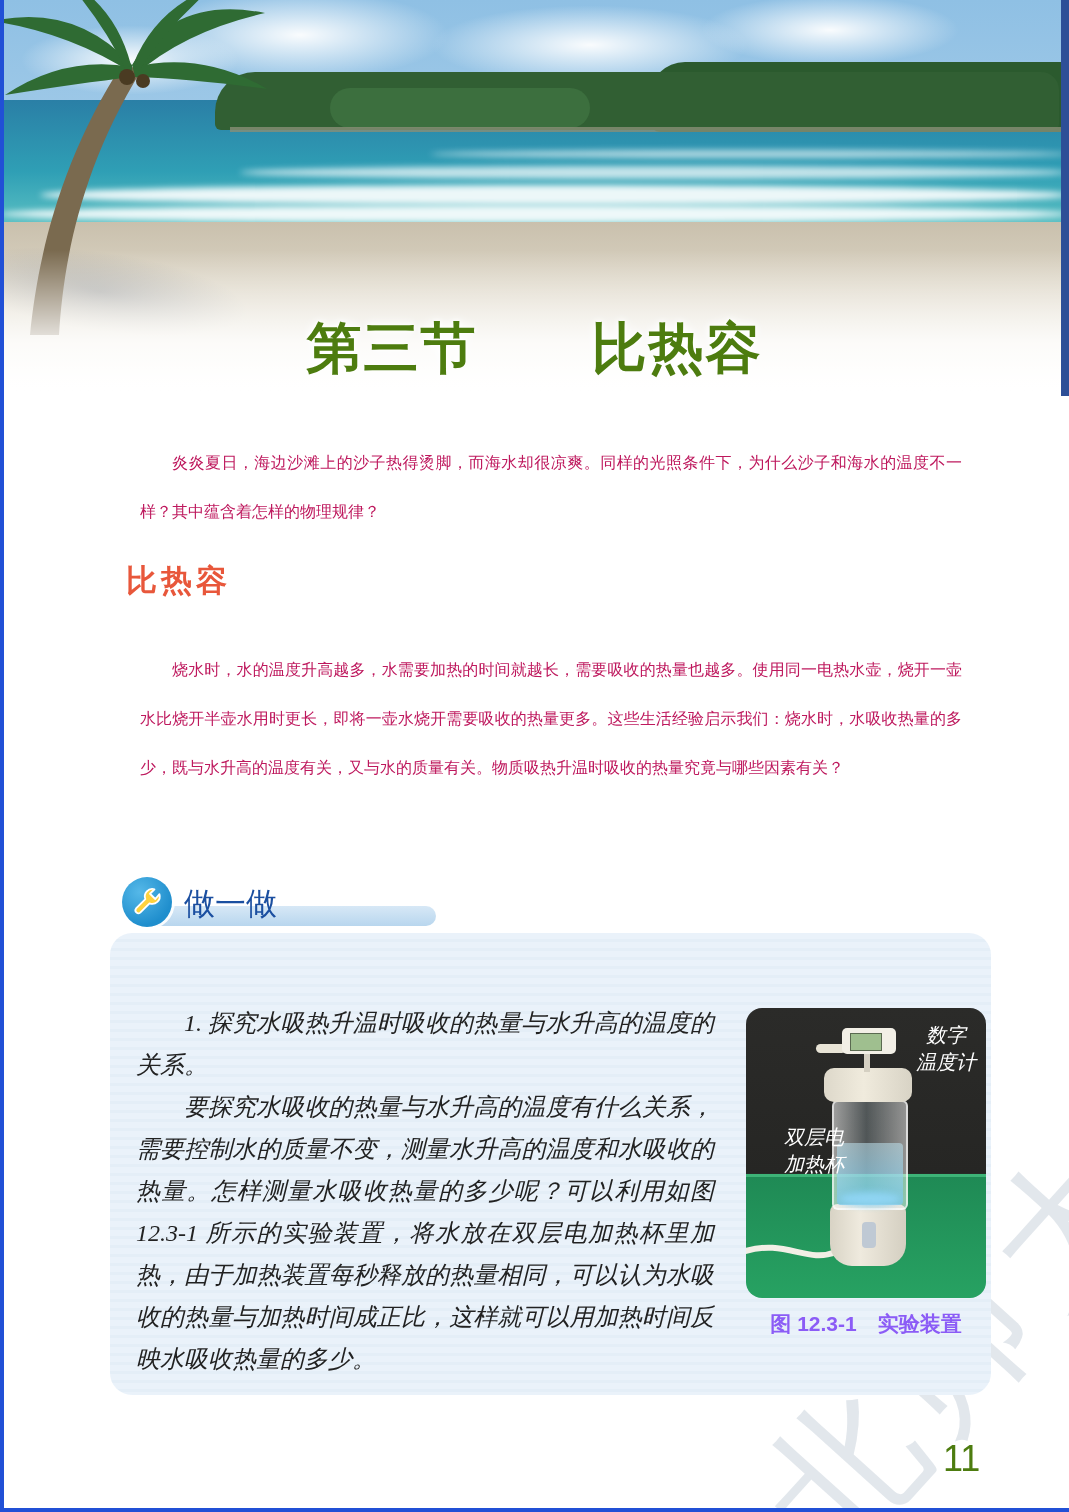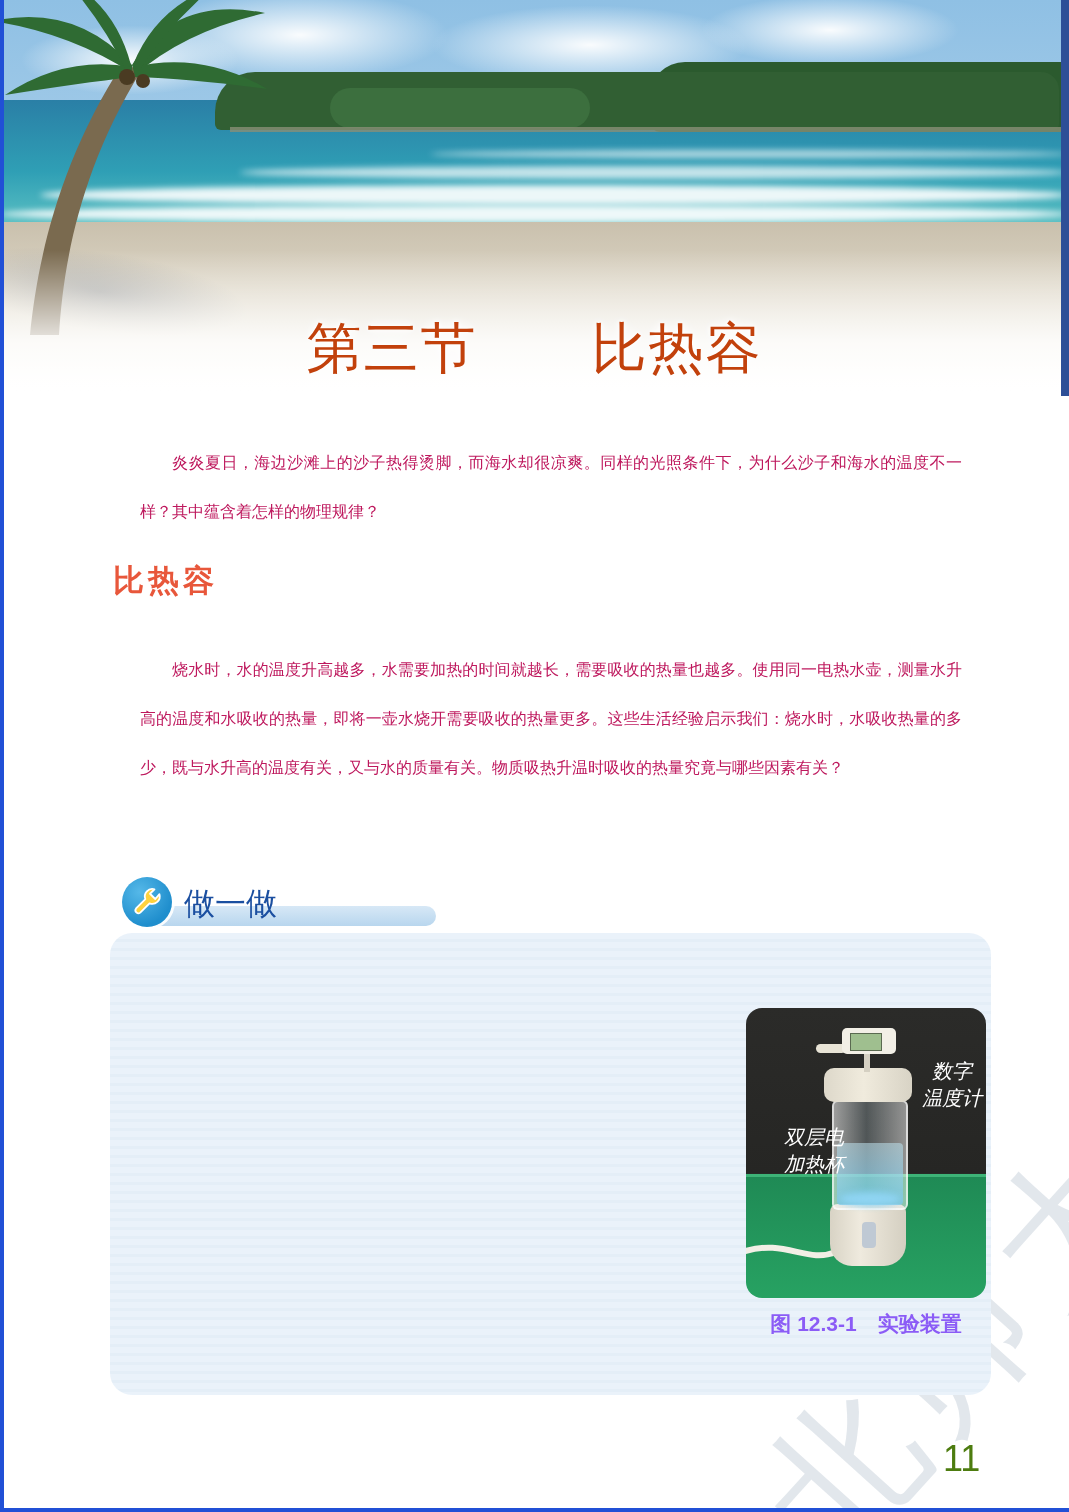--- a/index.html
+++ b/index.html
@@ -39,32 +39,32 @@
           background:radial-gradient(ellipse at 40% 50%, rgba(110,118,130,.45) 0%, rgba(110,118,130,0) 70%);
           transform:rotate(8deg); }
   .palm { position:absolute; left:-25px; top:-15px; width:330px; height:350px; z-index:3; }
   .hero-edge { position:absolute; right:0; top:0; width:8px; height:396px; background:#2d4f97; z-index:6; }
   .hero-fade { position:absolute; left:0; right:0; top:250px; height:150px; z-index:5;
           background:linear-gradient(180deg, rgba(255,255,255,0) 0%, rgba(255,255,255,.85) 62%, #ffffff 95%); }
 
   
   .section-title {
     position:absolute; left:0; top:312px; width:100%; text-align:center; z-index:8;
-    font-family:"Liberation Sans","DejaVu Sans",sans-serif; font-weight:normal;
-    font-size:55px; color:#c2410c; letter-spacing:2px;
+    font-family:"Liberation Sans","DejaVu Sans",sans-serif; font-weight:bold;
+    font-size:55px; color:#4d7c0f; letter-spacing:2px;
     text-shadow:0 0 5px #fff, 0 0 10px #fff, 0 0 14px #fff;
   }
 
   
   .para { position:absolute; left:140px; width:822px; font-size:16px; line-height:49px;
           text-align:justify; text-indent:2em; color:#be185d; }
   .para-intro { top:438px; }
   .para-body  { top:645px; }
 
-  .heading-red { position:absolute; left:113px; top:560px;
+  .heading-red { position:absolute; left:126px; top:560px;
     font-family:"Liberation Sans","DejaVu Sans",sans-serif; font-weight:bold;
     font-size:31px; color:#e8573b; letter-spacing:4px; }
 
   
   .activity-box { position:absolute; left:110px; top:933px; width:881px; height:462px;
     border-radius:22px;
     background:repeating-linear-gradient(180deg,#eaf2fa 0px,#eaf2fa 6px,#e4eef7 6px,#e4eef7 9px);
     z-index:1; }
   .activity-header { position:absolute; left:122px; top:877px; height:52px; z-index:4; }
   .header-bar { position:absolute; left:22px; top:29px; width:292px; height:20px;
@@ -101,21 +101,21 @@
   .cup-glow { position:absolute; left:6px; right:6px; bottom:2px; height:14px; background:#8fd4f2;
     border-radius:50%; filter:blur(3px); }
   .cup-lid  { position:absolute; left:78px; top:60px; width:88px; height:34px;
     background:linear-gradient(90deg,#ddd8ca,#f0ebdd 45%,#d8d3c5); border-radius:10px; }
   .thermo-stem { position:absolute; left:118px; top:44px; width:6px; height:20px; background:#d5d0c2; }
   .thermo-unit { position:absolute; left:96px; top:20px; width:54px; height:26px; background:#f2efe6; border-radius:5px; }
   .thermo-screen{ position:absolute; left:8px; top:5px; width:30px; height:16px; background:#9fbf8f; border:1px solid #5a6a50; }
   .thermo-arm  { position:absolute; left:70px; top:36px; width:30px; height:9px; background:#e8e4d6; border-radius:5px; }
   .fig-label { position:absolute; color:#ffffff; font-size:20px; line-height:27px;
     font-family:"Liberation Serif","DejaVu Serif",serif; font-style:italic; }
-  .label-thermo { top:14px; right:4px; text-align:center;margin-top:36px; }
+  .label-thermo { top:14px; right:10px; text-align:center; }
   .label-cup    { top:116px; left:8px; text-align:left;margin-left:30px; }
   .figure-caption { margin-top:12px; width:100%; text-align:center;
     font-family:"Liberation Sans","DejaVu Sans",sans-serif; font-weight:bold;
     font-size:21px; color:#8b5cf6; font-style:normal; }
 
   
   .watermark { position:absolute; left:640px; top:1180px; width:760px; text-align:center; z-index:0;
     transform:rotate(-48deg); transform-origin:center;
     font-family:"Liberation Sans","DejaVu Sans",sans-serif;
     font-size:150px; letter-spacing:18px; color:rgba(178,192,204,.38); white-space:nowrap; }
@@ -160,35 +160,39 @@
     <div class="hero-edge"></div>
     <div class="hero-fade"></div>
   </div>
 
   <div class="section-title">第三节　　比热容</div>
 
   <div class="para para-intro">炎炎夏日，海边沙滩上的沙子热得烫脚，而海水却很凉爽。同样的光照条件下，为什么沙子和海水的温度不一样？其中蕴含着怎样的物理规律？</div>
 
   <div class="heading-red">比热容</div>
 
-  <div class="para para-body">烧水时，水的温度升高越多，水需要加热的时间就越长，需要吸收的热量也越多。使用同一电热水壶，测量水升高的温度和水吸收的热量，即将一壶水烧开需要吸收的热量更多。这些生活经验启示我们：烧水时，水吸收热量的多少，既与水升高的温度有关，又与水的质量有关。物质吸热升温时吸收的热量究竟与哪些因素有关？</div>
+  <div class="para para-body">烧水时，水的温度升高越多，水需要加热的时间就越长，需要吸收的热量也越多。使用同一电热水壶，烧开一壶水比烧开半壶水用时更长，即将一壶水烧开需要吸收的热量更多。这些生活经验启示我们：烧水时，水吸收热量的多少，既与水升高的温度有关，又与水的质量有关。物质吸热升温时吸收的热量究竟与哪些因素有关？</div>
 
   <div class="activity-box"></div>
 
   <div class="activity-header">
     <div class="header-bar"></div>
     <div class="activity-icon">
       <svg width="36" height="36" viewBox="0 0 24 24">
         <path d="M20.3 6.8a5 5 0 0 1-6.6 6.1l-6.2 6.2a2 2 0 0 1-2.8-2.8l6.2-6.2a5 5 0 0 1 6.1-6.6L14 6.5l3.5 3.5 2.8-3.2z" fill="#fdd23e" stroke="#ffffff" stroke-width="1.2" stroke-linejoin="round"></path>
       </svg>
     </div>
     <div class="activity-label">做一做</div>
   </div>
 
 
+  <div class="activity-text">
+    <p>1. 探究水吸热升温时吸收的热量与水升高的温度的关系。</p>
+    <p>要探究水吸收的热量与水升高的温度有什么关系，需要控制水的质量不变，测量水升高的温度和水吸收的热量。怎样测量水吸收热量的多少呢？可以利用如图 12.3-1 所示的实验装置，将水放在双层电加热杯里加热，由于加热装置每秒释放的热量相同，可以认为水吸收的热量与加热时间成正比，这样就可以用加热时间反映水吸收热量的多少。</p>
+  </div>
 
   <div class="figure">
     <div class="figure-photo">
       <div class="table-edge"></div>
       <svg width="240" height="290" style="position:absolute;left:0;top:0">
         <path d="M90 244 C 60 256, 40 230, -4 244" stroke="#f2efe6" stroke-width="6" fill="none" stroke-linecap="round"></path>
       </svg>
       <div class="cup-base"></div>
       <div class="cup-btn"></div>
       <div class="cup-glass">

